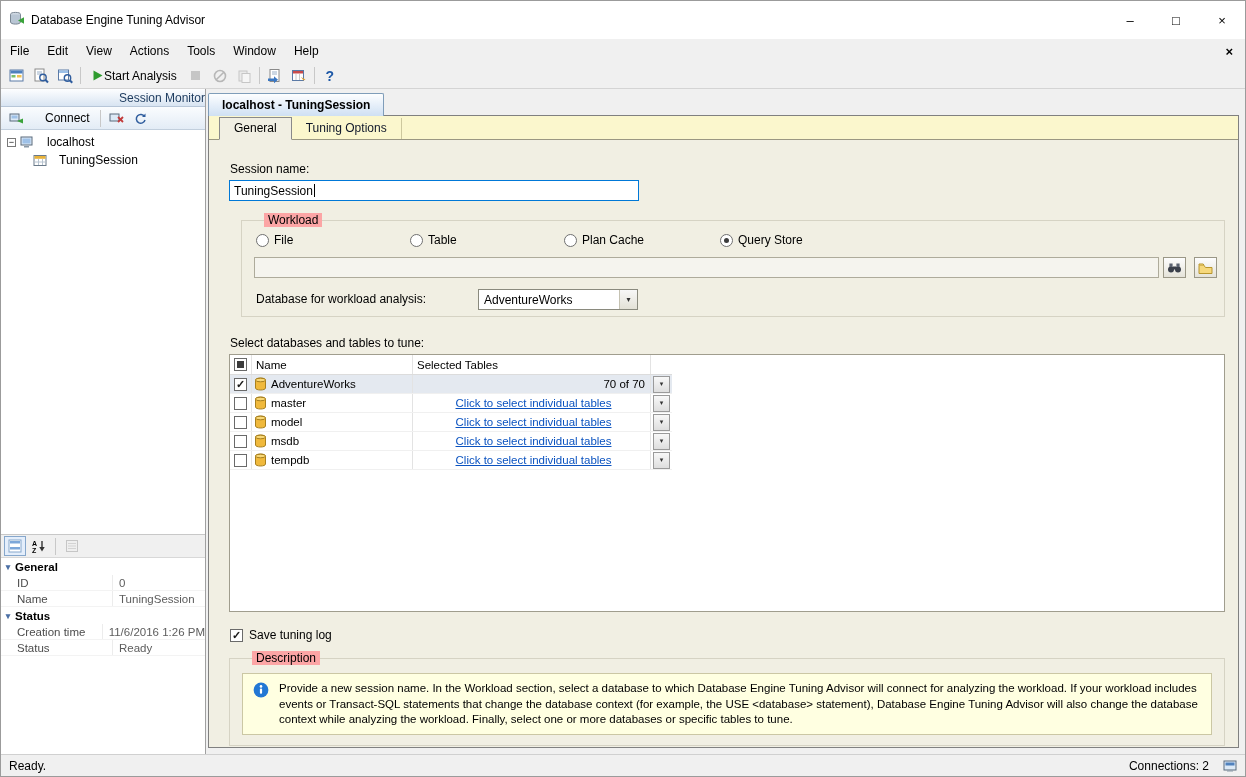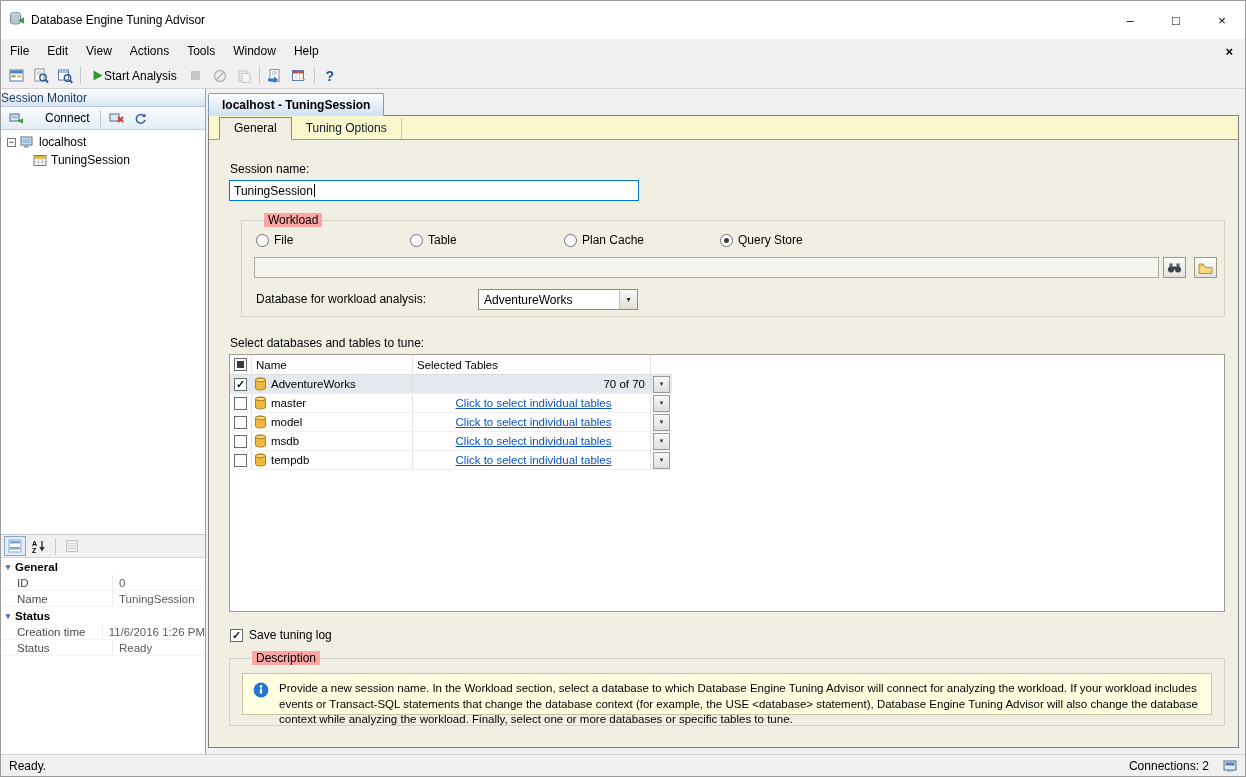--- a/index.html
+++ b/index.html
@@ -24,28 +24,28 @@
   .tbtn.disabled { opacity:.4; filter:grayscale(1); }
   .start-btn { display:flex; align-items:center; padding:0 7px; height:22px; }
   .tsep { width:1px; height:17px; background:#c8c8c8; margin:0 3px; }
   .help-glyph { color:#1c57a6; font-weight:bold; font-size:14px; }
 
   
   .main { flex:1; display:flex; min-height:0; }
 
   
   .left { width:205px; display:flex; flex-direction:column; border-right:1px solid #a0a0a0; background:#f0f0f0; }
-  .sm-header { height:18px; background:linear-gradient(#fdfeff,#d8e4f2); border-bottom:1px solid #b7c6d8; display:flex; align-items:center; color:#1c3a5e; }
+  .sm-header { height:18px; background:linear-gradient(#fdfeff,#d8e4f2); border-bottom:1px solid #b7c6d8; display:flex; align-items:center; padding-left:5px; color:#1c3a5e;justify-content:flex-end; }
   .sm-toolbar { height:23px; display:flex; align-items:center; background:linear-gradient(#fafcfe,#e3ecf6); border-bottom:1px solid #c2cfdd; padding-left:3px; gap:2px; }
   .connect-btn { display:flex; align-items:center; gap:21px; padding:1px 5px; }
   .sm-btn { width:22px; height:19px; display:flex; align-items:center; justify-content:center; }
   .tree { flex:1; background:#fff; padding-top:3px; border-bottom:1px solid #c8c8c8; }
   .tree-row { height:18px; display:flex; align-items:center; }
   .expander { width:9px; height:9px; border:1px solid #787878; background:#fff; display:flex; align-items:center; justify-content:center; font-size:9px; line-height:7px; margin:0 4px 0 6px; }
-  .tree-label { margin-left:4px; }
+  .tree-label { margin-left:12px; }
   .tree-child { margin-left:32px; }
 
   .props-toolbar { height:23px; background:#f0f0f0; display:flex; align-items:center; padding-left:3px; gap:2px; border-bottom:1px solid #d8d8d8; }
   .pbtn { width:22px; height:20px; display:flex; align-items:center; justify-content:center; }
   .pbtn.active { background:#e4eefb; border:1px solid #86a7cc; }
   .pbtn.disabled { opacity:.4; filter:grayscale(1); }
 
   .prop-grid { height:196px; background:#fff; font-size:11.5px; }
   .pg-cat { display:flex; align-items:center; height:17px; font-weight:bold; }
   .pg-chev { color:#4a6fa5; width:14px; text-align:center; font-size:9px; }
@@ -95,21 +95,21 @@
   .count { width:100%; text-align:right; padding-right:5px; }
   .tbl-link { width:100%; text-align:center; color:#0b53c0; text-decoration:underline; cursor:pointer; }
   .dd-btn { width:17px; height:17px; background:linear-gradient(#f8f8f8,#dedede); border:1px solid #9a9a9a; display:flex; align-items:center; justify-content:center; font-size:7px; color:#333; }
 
   .cb { width:13px; height:13px; border:1px solid #6a6a6a; background:#fff; display:flex; align-items:center; justify-content:center; font-size:11px; font-weight:bold; line-height:11px; color:#1a1a1a; }
   .cb.fill { position:relative; }
   .cb.fill::after { content:""; width:7px; height:7px; background:#3c3c3c; }
 
   .save-row { position:absolute; left:21px; top:488px; display:flex; align-items:center; gap:6px; }
 
-  .desc-group { left:20px; top:518px; width:996px; height:68px; }
+  .desc-group { left:20px; top:518px; width:996px; height:88px; }
   .desc-box { position:absolute; left:12px; top:14px; right:12px; bottom:10px; background:#ffffe1; border:1px solid #cbc7a4; padding:7px 12px 6px 36px; font-size:11.5px; line-height:1.35; }
   .info-icon { position:absolute; left:10px; top:8px; }
 
   
   .statusbar { height:22px; background:#f0f0f0; border-top:1px solid #d0d0d0; display:flex; align-items:center; padding:0 8px; flex:0 0 auto; }
   .sb-right { margin-left:auto; display:flex; align-items:center; gap:14px; }
 </style>
 </head>
 <body>
 

